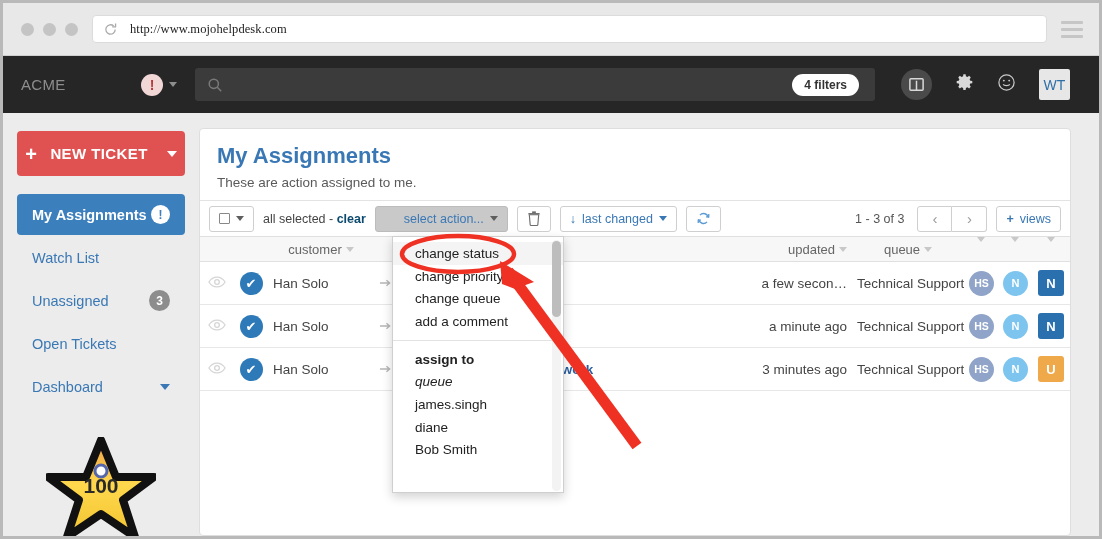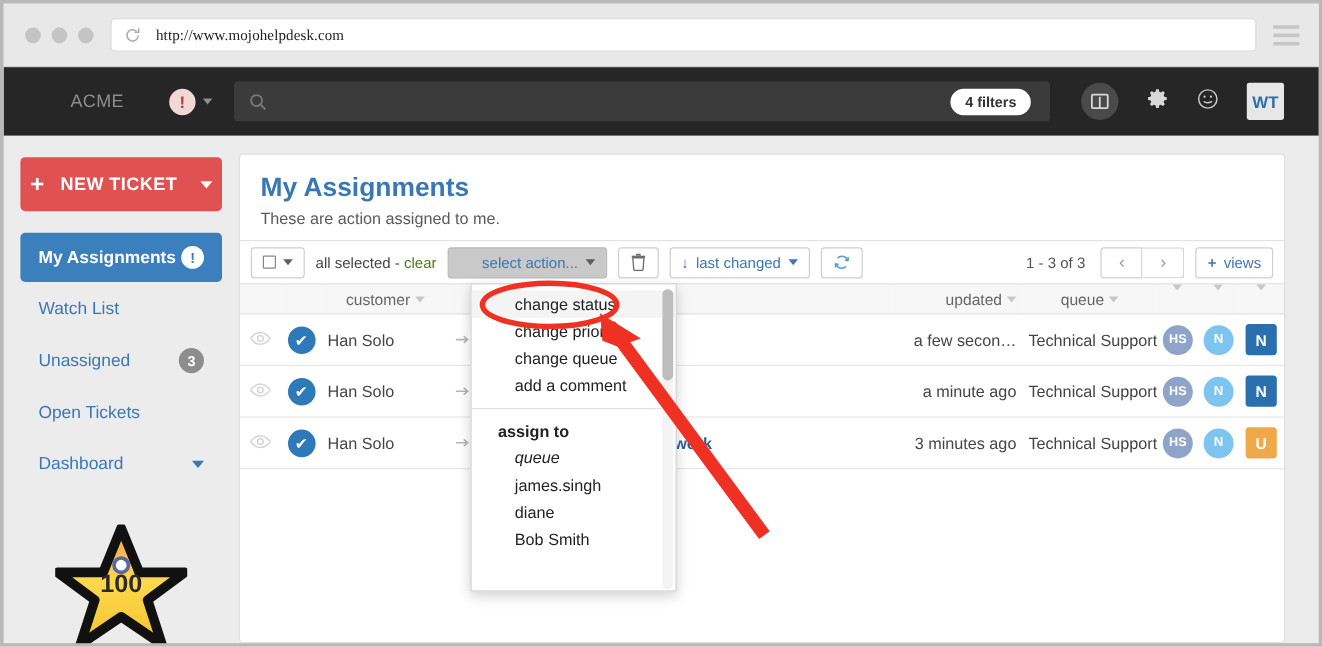--- a/index.html
+++ b/index.html
@@ -32,21 +32,21 @@
   .reload-icon { width:15px; height:15px; flex:0 0 auto; opacity:.62; }
   .url-text { font-size:12.5px; color:#222; letter-spacing:.1px;font-family:Liberation Serif, serif; }
   .hamburger { width:22px; margin-left:14px; margin-right:4px; display:flex; flex-direction:column; gap:4px; }
   .hamburger i { display:block; height:3px; background:#c6c6c6; border-radius:1px; }
 
   
   .app-header {
     position:absolute; left:0; top:53px; right:0; height:57px;
     background:#262626; display:flex; align-items:center; padding:0 18px;
   }
-  .brand { color:#8d8d8d; font-size:15px; letter-spacing:.3px; width:120px;text-align:center; }
+  .brand { color:#8d8d8d; font-size:15px; letter-spacing:.3px; width:120px; }
   .alert-wrap { display:flex; align-items:center; gap:6px; margin-right:18px; }
   .alert-badge {
     width:22px; height:22px; border-radius:50%; background:#f2d7d7;
     color:#b33b3b; font-size:14px; font-weight:bold;
     display:flex; align-items:center; justify-content:center; line-height:1;
   }
   .caret-down { width:0;height:0;border-left:4.5px solid transparent;border-right:4.5px solid transparent;border-top:5px solid #8d8d8d; }
   .search-box {
     flex:1; height:33px; background:#3b3b3b; border-radius:3px;
     display:flex; align-items:center; padding:0 12px; gap:0; max-width:680px;
@@ -57,21 +57,21 @@
     background:#fff; color:#333; font-size:12px; font-weight:bold;
     border-radius:11px; padding:4px 12px; margin-right:4px;
   }
   .hdr-icons { display:flex; align-items:center; gap:23px; margin-left:26px; }
   .kb-circle {
     width:31px;height:31px;border-radius:50%;background:#4a4a4a;
     display:flex;align-items:center;justify-content:center;
   }
   .avatar-wt {
     width:31px;height:31px;background:#e7e7e7;color:#2f6fa8;
-    font-size:14px;font-weight:bold;display:flex;align-items:center;justify-content:center;
+    font-size:14px;font-weight:normal;display:flex;align-items:center;justify-content:center;
     border-radius:2px;
   }
 
   
   .sidebar { position:absolute; left:0; top:110px; width:196px; bottom:0; padding:18px 14px 0 14px; }
   .new-ticket-btn {
     background:#e05252; color:#fff; border-radius:4px; height:45px;
     display:flex; align-items:center; justify-content:center; gap:13px;
     font-size:15px; font-weight:bold; letter-spacing:.4px;
   }
@@ -111,21 +111,21 @@
   .btn {
     border:1px solid #cfcfcf; background:#fff; border-radius:3px;
     height:26px; display:flex; align-items:center; gap:6px; padding:0 9px;
     font-size:12.5px; color:#3a78b5; white-space:nowrap;
   }
   .btn.gray { background:#c9c9c9; border-color:#bcbcbc;padding-left:28px; }
   .chk-square { width:11px;height:11px;border:1.5px solid #888; border-radius:1px; }
   .mini-caret { width:0;height:0;border-left:4px solid transparent;border-right:4px solid transparent;border-top:5px solid #5e5e5e; }
   .mini-caret.blue { border-top-color:#3a78b5; }
   .sel-text { font-size:12.5px; color:#444; }
-  .sel-text a { color:#4d7c0f; text-decoration:none; }
+  .sel-text a { color:#0c4a6e; text-decoration:none;font-weight:bold; }
   .tb-spacer { flex:1; }
   .count-text { font-size:12.5px; color:#555; margin-right:4px; }
   .pager { display:flex; }
   .pager .btn { border-radius:0; width:35px; justify-content:center; }
   .pager .btn:first-child { border-radius:3px 0 0 3px; }
   .pager .btn:last-child { border-radius:0 3px 3px 0; border-left:none; }
   .arrow-glyph { font-size:15px; color:#9a9a9a; line-height:1; }
 
   
   .tbl { width:100%; border-collapse:collapse; table-layout:fixed; }
@@ -164,21 +164,21 @@
   .av-sq { width:26px;height:26px;border-radius:3px;display:inline-flex;align-items:center;justify-content:center;color:#fff;font-size:13px;font-weight:bold; }
   .sq-n { background:#2a6fae; }
   .sq-u { background:#efa94a; }
 
   
   .dropdown {
     position:absolute; left:389px; top:233px; width:172px; height:257px;
     background:#fff; border:1px solid #cfcfcf; box-shadow:0 4px 10px rgba(0,0,0,.18);
     z-index:40; overflow:hidden;
   }
-  .dd-item { height:22.8px; display:flex; align-items:center; padding:0 0 0 36px; font-size:13.5px; color:#222; }
+  .dd-item { height:22.8px; display:flex; align-items:center; padding:0 0 0 22px; font-size:13.5px; color:#222; }
   .dd-item.hl { background:#f4f4f4; }
   .dd-divider { border-top:1px solid #e2e2e2; margin:7px 0; }
   .dd-head { height:22px; display:flex; align-items:center; padding:0 0 0 22px; font-size:13.5px; font-weight:bold; color:#222; }
   .dd-item.italic { font-style:italic; }
   .dd-scroll { position:absolute; right:2px; top:3px; width:9px; height:251px; background:#f3f3f3; border-radius:5px; }
   .dd-thumb { position:absolute; right:2px; top:4px; width:9px; height:76px; background:#bdbdbd; border-radius:5px; }
 
   
   .anno { position:absolute; left:0; top:0; width:1102px; height:539px; pointer-events:none; z-index:60; }
 </style>

